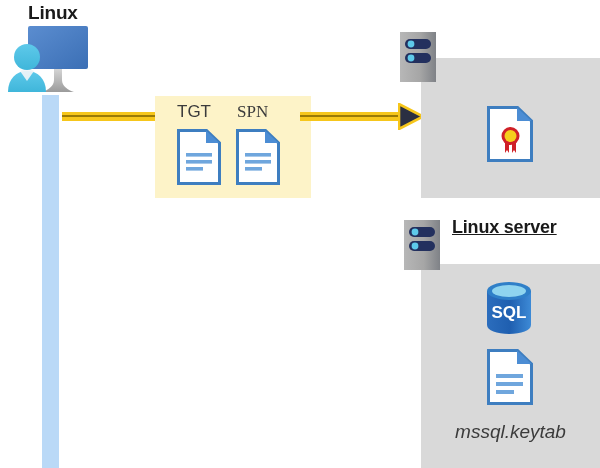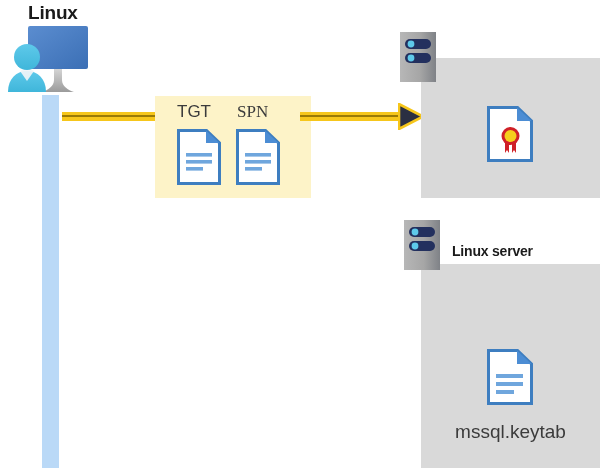--- a/index.html
+++ b/index.html
@@ -30,23 +30,24 @@
     font-size: 19px;
     line-height: 22px;
   }
   #dc-title {
     left: 448px; top: 4px;
     width: 150px;
     font-size: 18px;
     line-height: 23px;
   }
   #linux-title {
-    left: 452px; top: 240px;
-    font-size: 14px;
+    left: 452px; top: 216px;
+    font-size: 18px;
     line-height: 23px;
+    text-decoration: underline;
   }
 
   
   #client-lifeline {
     left: 42px; top: 95px;
     width: 17px; height: 373px;
     background: #bad9f7;
   }
 
   
@@ -104,20 +105,21 @@
   
   #cert-icon   { left: 487px; top: 106px; }
   #sql-icon    { left: 483px; top: 281px; }
   #keytab-icon { left: 487px; top: 349px; }
   #keytab-label {
     left: 421px; top: 421px;
     width: 179px;
     text-align: center;
     font-size: 19px;
     color: #3b3b3b;
+    font-style: italic;
   }
 </style>
 </head>
 <body>
 
 <div id="canvas">
 
   <div class="abs title" id="client-title">Linux</div>
 
   <div class="abs" id="client-lifeline"></div>
@@ -235,20 +237,35 @@
         </linearGradient>
       </defs>
       <rect x="0" y="0" width="36" height="50" fill="url(#towerGradB)"></rect>
       <rect x="5" y="7" width="26" height="10" rx="5" fill="#23305e"></rect>
       <circle cx="11" cy="12" r="3.4" fill="#5ec9ea"></circle>
       <rect x="5" y="21" width="26" height="10" rx="5" fill="#23305e"></rect>
       <circle cx="11" cy="26" r="3.4" fill="#5ec9ea"></circle>
     </svg>
   </div>
 
+  <div class="abs" id="sql-icon">
+    <svg width="52" height="54" viewBox="0 0 52 54" xmlns="http://www.w3.org/2000/svg">
+      <defs>
+        <linearGradient id="dbGrad" x1="0" y1="0" x2="1" y2="0">
+          <stop offset="0%" stop-color="#2b6dbd"></stop>
+          <stop offset="52%" stop-color="#1f5fb0"></stop>
+          <stop offset="100%" stop-color="#3d8ad6"></stop>
+        </linearGradient>
+      </defs>
+      <path d="M4 10 h44 v34 c0 5.5 -9.8 9 -22 9 s-22 -3.5 -22 -9 z" fill="url(#dbGrad)"></path>
+      <ellipse cx="26" cy="10" rx="22" ry="9" fill="#2f7fc8"></ellipse>
+      <ellipse cx="26" cy="10" rx="17" ry="6" fill="#8fd4ef"></ellipse>
+      <text x="26" y="37" text-anchor="middle" font-family="Liberation Sans, sans-serif" font-size="17" font-weight="bold" fill="#ffffff">SQL</text>
+    </svg>
+  </div>
 
   <div class="abs" id="keytab-icon">
     <svg width="46" height="56" viewBox="0 0 46 56" xmlns="http://www.w3.org/2000/svg">
       <path d="M1.5 1.5 h29 L44.5 15 v39.5 H1.5 z" fill="#ffffff" stroke="#3e7ec0" stroke-width="3"></path>
       <path d="M30 1.5 L44.5 15 H30 z" fill="#4c8dd4"></path>
       <rect x="9" y="25" width="27" height="4" fill="#6fa6dd"></rect>
       <rect x="9" y="33" width="27" height="4" fill="#6fa6dd"></rect>
       <rect x="9" y="41" width="18" height="4" fill="#6fa6dd"></rect>
     </svg>
   </div>

